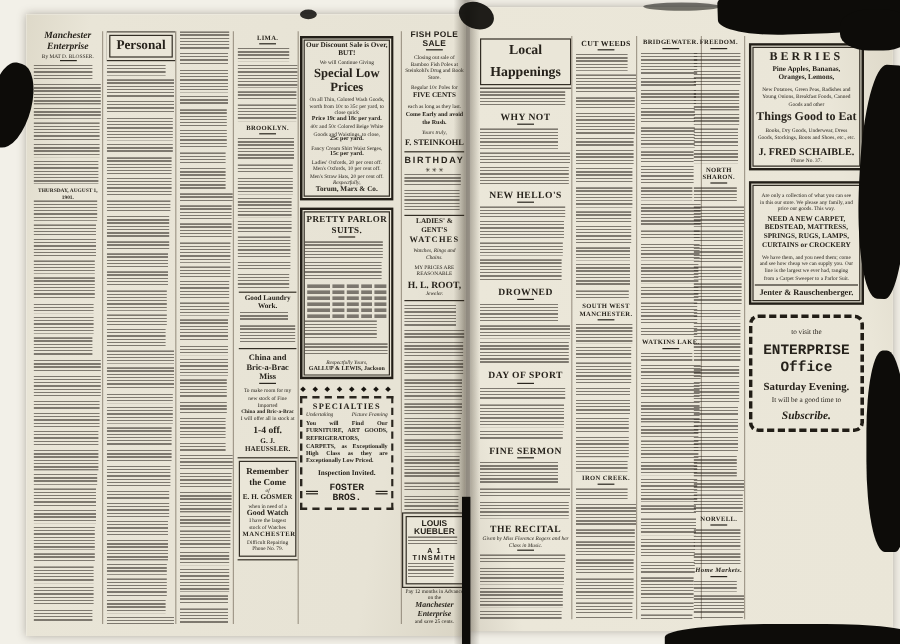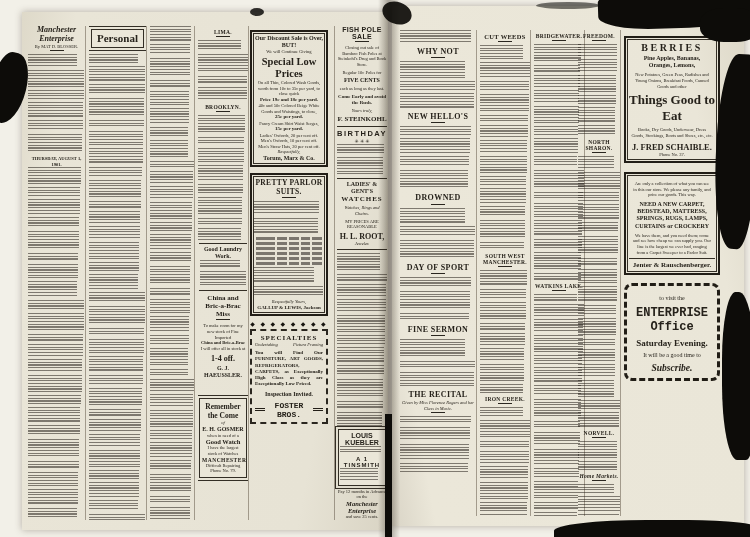--- a/index.html
+++ b/index.html
@@ -181,21 +181,21 @@
       <div class="adblk" style="padding-top:3px;">
         <div class="ctr b" style="font-size:7px;">China and</div>
         <div class="ctr b" style="font-size:7px;">Bric-a-Brac Miss</div>
         <div class="rule"></div>
         <div class="ctr t45">To make room for my new stock of Fine Imported</div>
         <div class="ctr t45 b">China and Bric-a-Brac</div>
         <div class="ctr t45">I will offer all in stock at</div>
         <div class="ctr b" style="font-size:8px;margin:2px 0;">1-4 off.</div>
         <div class="ctr b t6">G. J. HAEUSSLER.</div>
       </div>
-      <div class="adblk box1" style="margin-top:19px;padding:3px 2px;">
+      <div class="adblk box1" style="margin-top:5px;padding:3px 2px;">
         <div class="ctr b" style="font-size:7.5px;">Remember</div>
         <div class="ctr b" style="font-size:7.5px;">the Come</div>
         <div class="ctr t45 i">of</div>
         <div class="ctr b t6">E. H. GOSMER</div>
         <div class="ctr t45">when in need of a</div>
         <div class="ctr b" style="font-size:6.5px;">Good Watch</div>
         <div class="ctr t45">I have the largest</div>
         <div class="ctr t45">stock of Watches</div>
         <div class="ctr b" style="font-size:5.5px;letter-spacing:.5px;">MANCHESTER</div>
         <div class="ctr t45">Difficult Repairing</div>
@@ -345,20 +345,21 @@
       </div>
       <div class="ctr t45" style="margin-top:3px;">Pay 12 months in Advance on the</div>
       <div class="ctr b i" style="font-size:6.5px;">Manchester Enterprise</div>
       <div class="ctr t45">and save 25 cents.</div>
     </div>
   </div>
 
   <div class="page" id="rpage">
 
     <div class="col vr" style="left:8px;top:24px;width:76px;height:486px;">
+      <div class="box1 ctr b" style="font-size:11.5px;line-height:1.6;margin:2px 0 5px;">Local Happenings</div>
       <div>
           <div class="para" style="height: 13px; width: 93%;"></div>
         </div>
       <div class="h1">WHY NOT</div>
       <div class="rule"></div>
       <div>
           <div class="para" style="height: 17px; width: 86%;"></div>
           <div class="para" style="height: 9px; width: 99%;"></div>
           <div class="para" style="height: 15px; width: 98%;"></div>
         </div>
@@ -533,21 +534,21 @@
           <div class="para" style="height: 11px; width: 98%;"></div>
         </div>
     </div>
 
     <div class="col" style="left:232px;top:24px;width:96px;height:492px;">
       <div class="box2" style="margin-top:6px;padding:4px 3px;">
         <div class="ctr b" style="font-size:10px;letter-spacing:2.5px;">BERRIES</div>
         <div class="ctr b t6" style="margin-top:2px;">Pine Apples, Bananas,</div>
         <div class="ctr b t6">Oranges, Lemons,</div>
         <div class="ctr t45" style="margin:3px 2px;">New Potatoes, Green Peas, Radishes and Young Onions, Breakfast Foods, Canned Goods and other</div>
-        <div class="ctr b" style="font-size:13px;">Things Good to Eat</div>
+        <div class="ctr b" style="font-size:10px;">Things Good to Eat</div>
         <div class="ctr t45" style="margin:3px 2px;">Books, Dry Goods, Underwear, Dress Goods, Stockings, Boots and Shoes, etc., etc.</div>
         <div class="ctr b" style="font-size:8.5px;">J. FRED SCHAIBLE.</div>
         <div class="ctr t45">Phone No. 37.</div>
       </div>
       <div class="box2" style="margin-top:9px;padding:4px 3px;">
         <div class="ctr t45" style="margin:3px 4px;">Are only a collection of what you can see in this our store. We please any family, and price our goods. This way.</div>
         <div class="ctr b t6">NEED A NEW CARPET,</div>
         <div class="ctr b t6">BEDSTEAD, MATTRESS,</div>
         <div class="ctr b t6">SPRINGS, RUGS, LAMPS,</div>
         <div class="ctr b t6">CURTAINS or CROCKERY</div>

